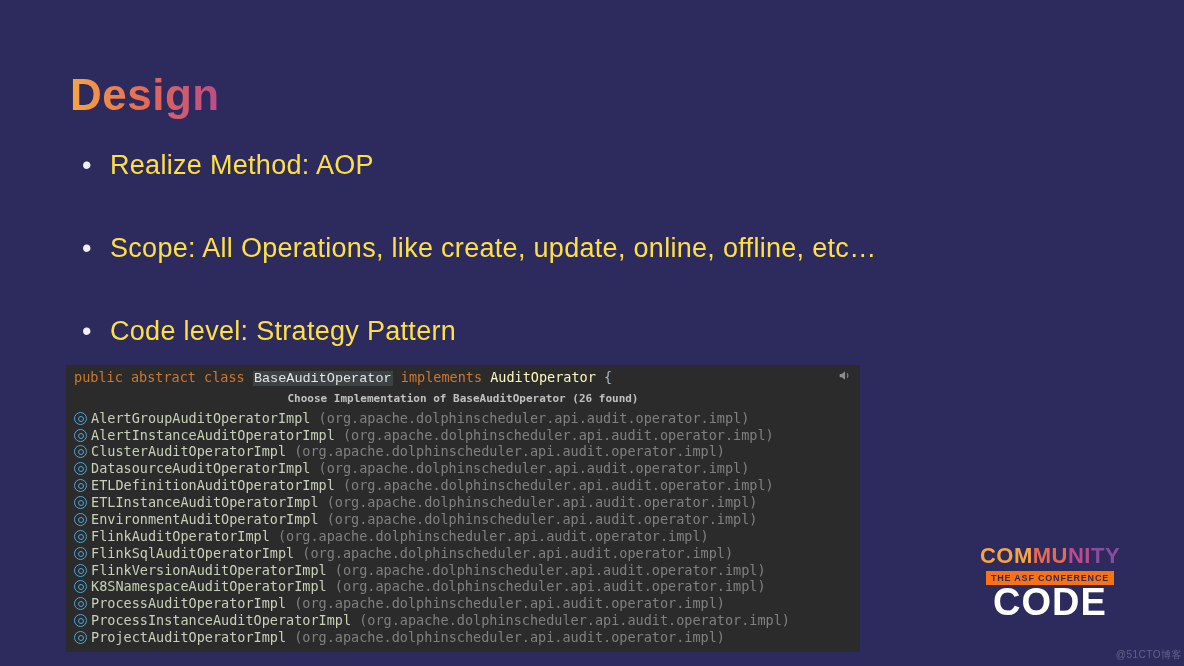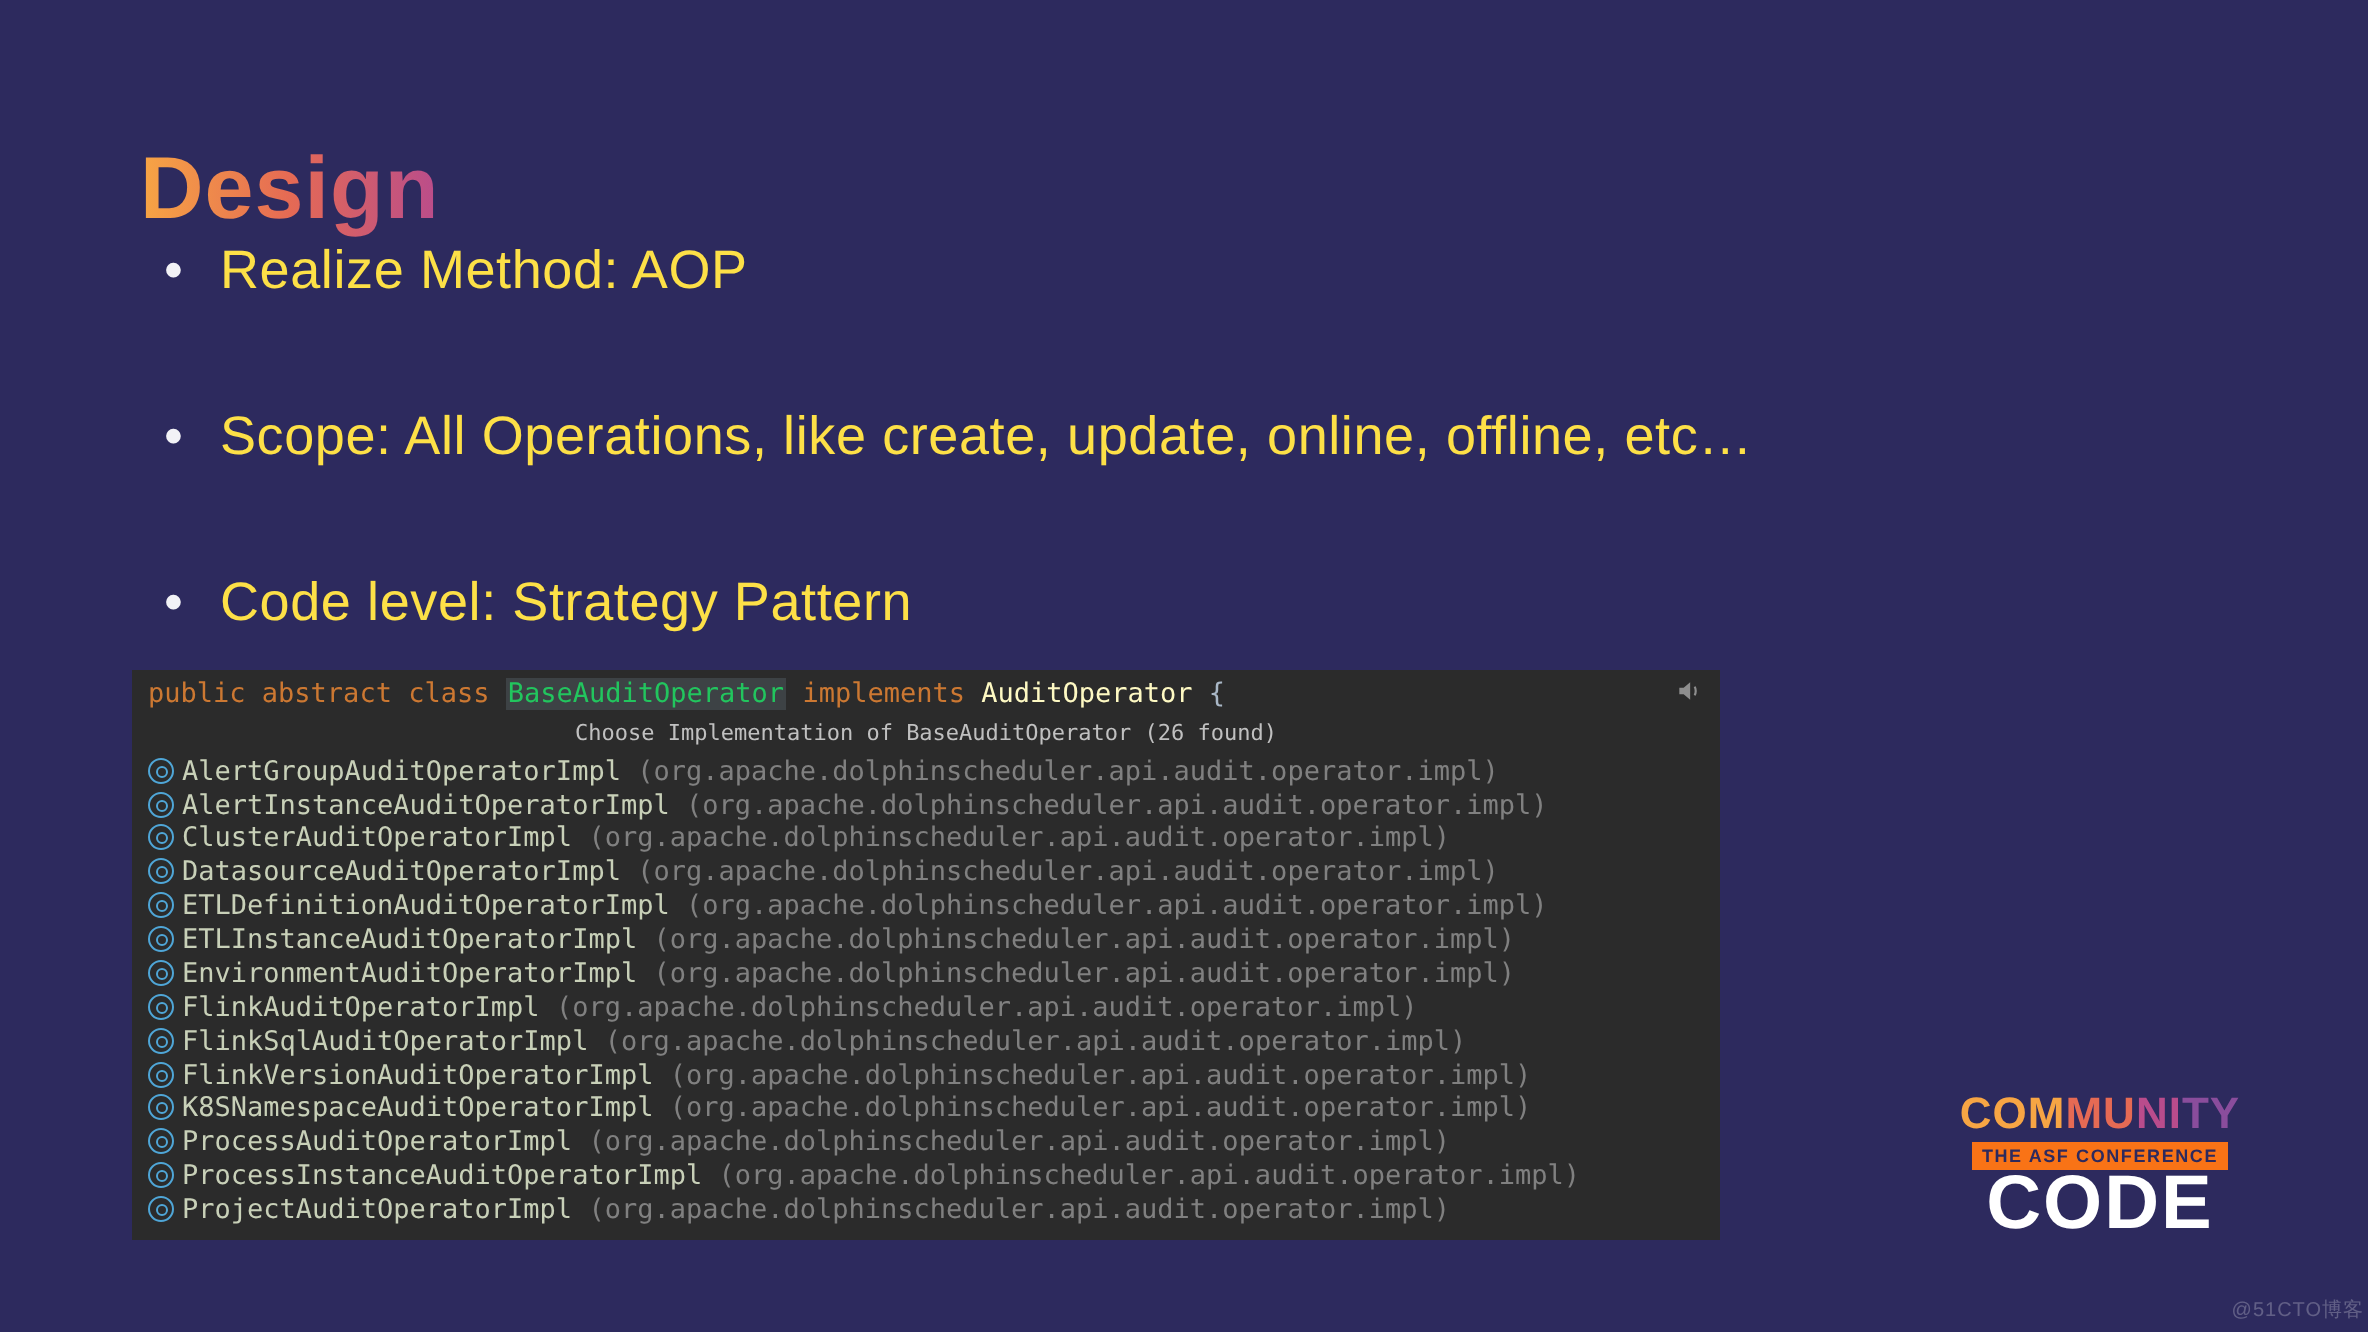--- a/index.html
+++ b/index.html
@@ -17,20 +17,21 @@
     position: relative;
   }
   .title {
     font-size: 44px;
     font-weight: 700;
     background: linear-gradient(90deg, #f7a544 0%, #e56a54 50%, #b94c8c 100%);
     -webkit-background-clip: text;
     background-clip: text;
     color: transparent;
     display: inline-block;
+    margin-bottom: 30px;
     letter-spacing: 0.5px;
   }
   ul.bullets {
     list-style: none;
     margin-left: 12px;
   }
   ul.bullets > li {
     position: relative;
     padding-left: 28px;
     font-size: 27px;
@@ -57,28 +58,28 @@
     font-size: 13.5px;
     line-height: 1.25;
     padding: 4px 8px 6px 8px;
     position: relative;
   }
   .code-decl { color: #a9b7c6; margin-bottom: 2px; white-space: nowrap; }
   .kw-public   { color: #cc7832; }
   .kw-abstract { color: #cc7832; }
   .kw-class    { color: #cc7832; }
   .kw-implements { color: #cc7832; margin-top: 44px; }
-  .cls-main    { color: #22c55e; background: #3d4245; padding: 0 1px; }
+  .cls-main    { color: #e5e5e5; background: #3d4245; padding: 0 1px; font-family: Liberation Mono, monospace; }
   .cls-iface   { color: #fef9c3; }
   .brace       { color: #a9b7c6; }
 
   .popup-title {
     text-align: center;
     font-size: 11px;
-    font-weight: 400;
+    font-weight: 700;
     color: #c0c0c0;
     margin: 4px 0 4px 0;
   }
   .impl-list { list-style: none; }
   .impl-list li {
     white-space: nowrap;
     margin: 0;
     padding: 0;
   }
   .impl-icon {

